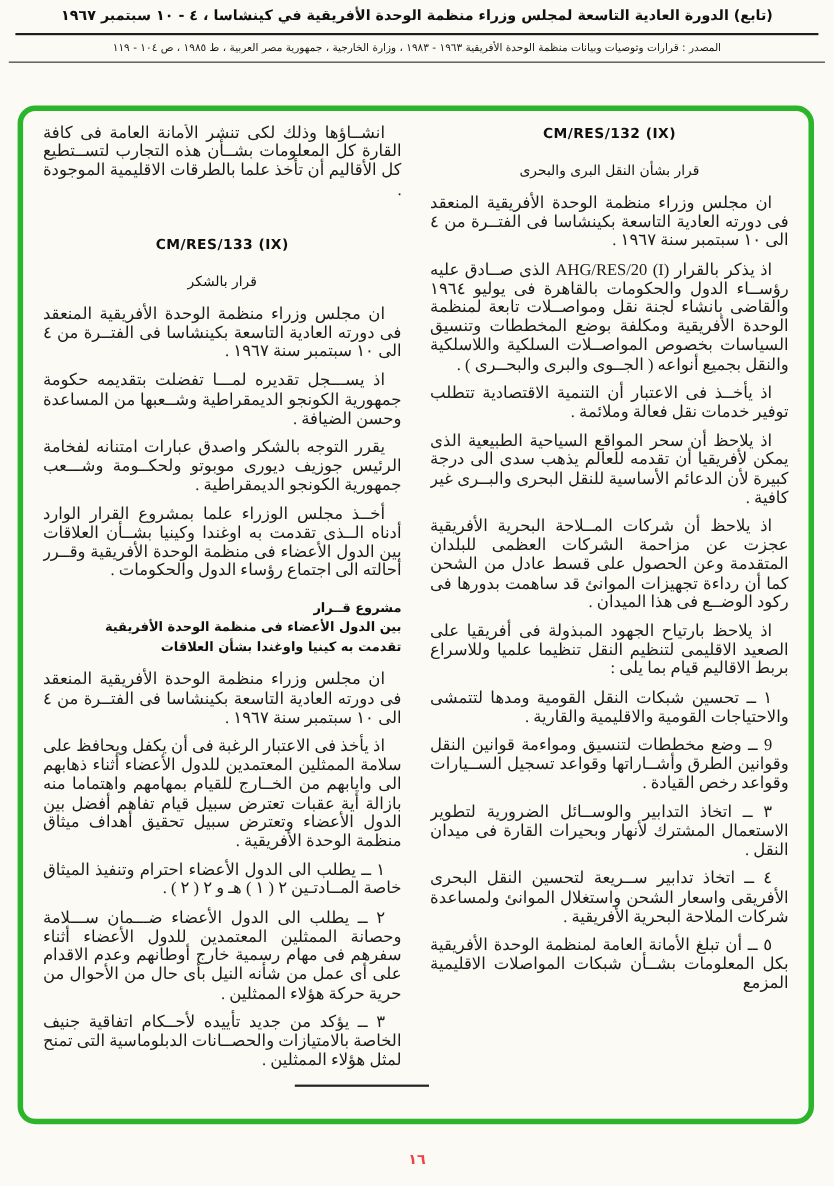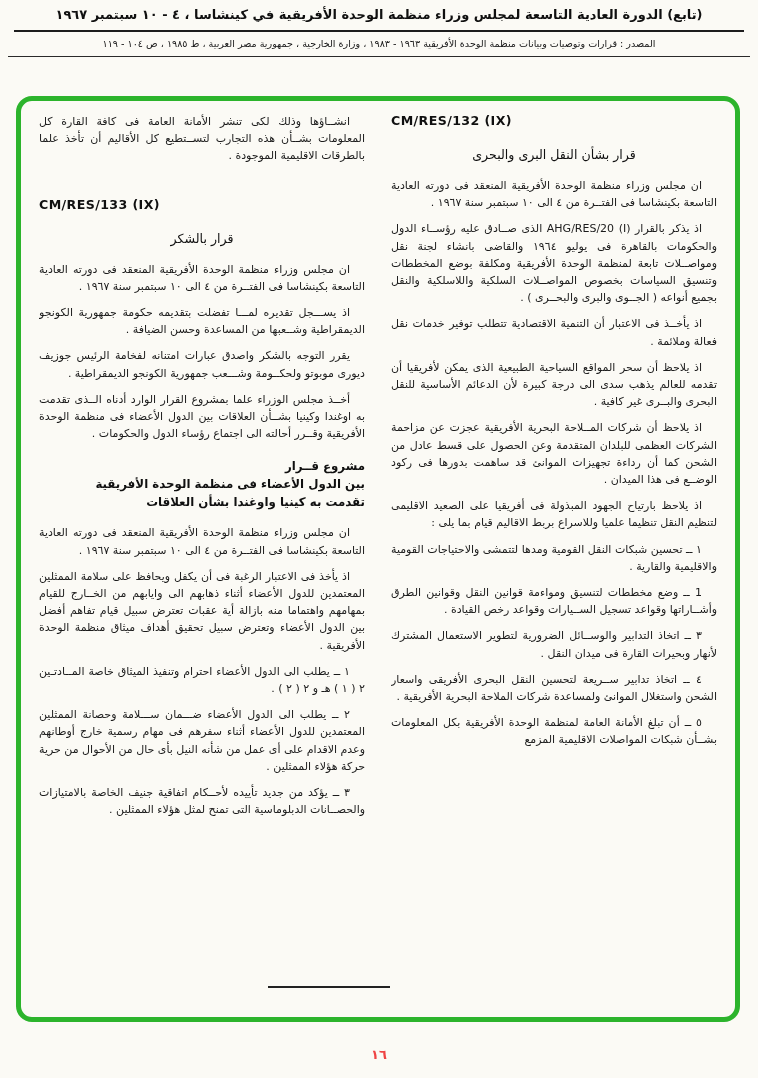--- a/index.html
+++ b/index.html
@@ -23,28 +23,29 @@
     border: 5px solid #2cb42c;
     border-radius: 16px;
     padding: 12px 18px 8px 18px;
     box-sizing: border-box;
   }
   .columns { display: flex; direction: rtl; gap: 26px; height: 100%; }
   .col { flex: 1; direction: rtl; overflow: hidden; }
 
   .col p {
     margin: 0 0 9px 0;
-    font-size: 11px;
+    font-size: 15px;
     line-height: 17.2px;
     text-align: justify;
     text-indent: 15px;
     color: #1b1b1b;
+    font-family: Liberation Serif, serif;
   }
   .doc-ref {
-    direction: ltr; text-align: left;
+    direction: ltr; text-align: center;
     font-weight: bold; font-size: 12.6px;
     letter-spacing: 0.4px; color: #101010;
   }
   .doc-ref.gap-top { margin-top: 32px; }
   .res-title {
     text-align: center; font-weight: normal;
     font-size: 12.6px; color: #101010;
     margin: 19px 0 15px 0;
   }
   .draft-title {
@@ -77,21 +78,21 @@
     <div class="col">
       <div class="doc-ref">CM/RES/132 (IX)</div>
       <div class="res-title">قرار بشأن النقل البرى والبحرى</div>
       <p>ان مجلس وزراء منظمة الوحدة الأفريقية المنعقد فى دورته العادية التاسعة بكينشاسا فى الفتــرة من ٤ الى ١٠ سبتمبر سنة ١٩٦٧ .</p>
       <p>اذ يذكر بالقرار ‎AHG/RES/20 (I)‎ الذى صــادق عليه رؤســاء الدول والحكومات بالقاهرة فى يوليو ١٩٦٤ والقاضى بانشاء لجنة نقل ومواصــلات تابعة لمنظمة الوحدة الأفريقية ومكلفة بوضع المخططات وتنسيق السياسات بخصوص المواصــلات السلكية واللاسلكية والنقل بجميع أنواعه ( الجــوى والبرى والبحــرى ) .</p>
       <p>اذ يأخــذ فى الاعتبار أن التنمية الاقتصادية تتطلب توفير خدمات نقل فعالة وملائمة .</p>
       <p>اذ يلاحظ أن سحر المواقع السياحية الطبيعية الذى يمكن لأفريقيا أن تقدمه للعالم يذهب سدى الى درجة كبيرة لأن الدعائم الأساسية للنقل البحرى والبــرى غير كافية .</p>
       <p>اذ يلاحظ أن شركات المــلاحة البحرية الأفريقية عجزت عن مزاحمة الشركات العظمى للبلدان المتقدمة وعن الحصول على قسط عادل من الشحن كما أن رداءة تجهيزات الموانئ قد ساهمت بدورها فى ركود الوضــع فى هذا الميدان .</p>
       <p>اذ يلاحظ بارتياح الجهود المبذولة فى أفريقيا على الصعيد الاقليمى لتنظيم النقل تنظيما علميا وللاسراع بربط الاقاليم قيام بما يلى :</p>
       <p>١ ــ تحسين شبكات النقل القومية ومدها لتتمشى والاحتياجات القومية والاقليمية والقارية .</p>
-      <p>1 ــ وضع مخططات لتنسيق ومواءمة قوانين النقل وقوانين الطرق وأشــاراتها وقواعد تسجيل الســيارات وقواعد رخص القيادة .</p>
+      <p>9 ــ وضع مخططات لتنسيق ومواءمة قوانين النقل وقوانين الطرق وأشــاراتها وقواعد تسجيل الســيارات وقواعد رخص القيادة .</p>
       <p>٣ ــ اتخاذ التدابير والوســائل الضرورية لتطوير الاستعمال المشترك لأنهار وبحيرات القارة فى ميدان النقل .</p>
       <p>٤ ــ اتخاذ تدابير ســريعة لتحسين النقل البحرى الأفريقى واسعار الشحن واستغلال الموانئ ولمساعدة شركات الملاحة البحرية الأفريقية .</p>
       <p>٥ ــ أن تبلغ الأمانة العامة لمنظمة الوحدة الأفريقية بكل المعلومات بشــأن شبكات المواصلات الاقليمية المزمع</p>
     </div>
 
     <div class="col">
       <p>انشــاؤها وذلك لكى تنشر الأمانة العامة فى كافة القارة كل المعلومات بشــأن هذه التجارب لتســتطيع كل الأقاليم أن تأخذ علما بالطرقات الاقليمية الموجودة .</p>
       <div class="doc-ref gap-top">CM/RES/133 (IX)</div>
       <div class="res-title">قرار بالشكر</div>
       <p>ان مجلس وزراء منظمة الوحدة الأفريقية المنعقد فى دورته العادية التاسعة بكينشاسا فى الفتــرة من ٤ الى ١٠ سبتمبر سنة ١٩٦٧ .</p>

